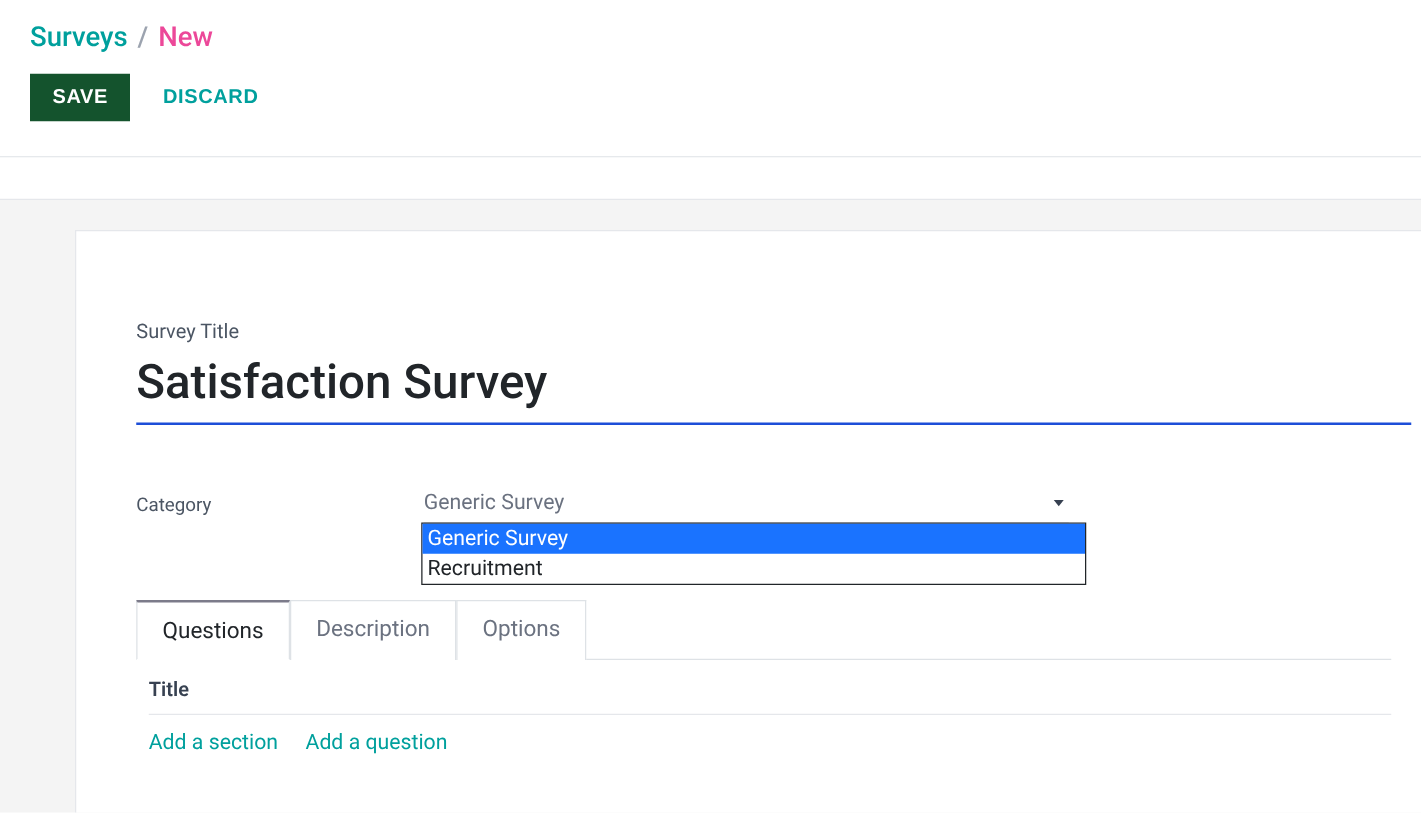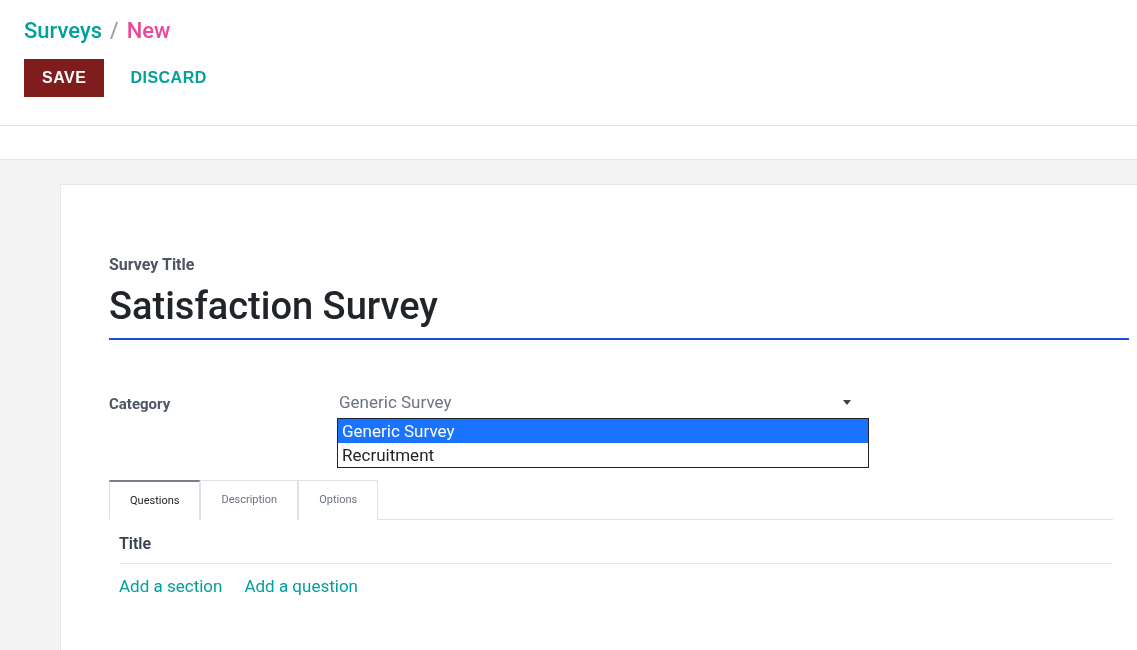--- a/index.html
+++ b/index.html
@@ -34,21 +34,21 @@
   .breadcrumb-current {
     color: #ec4899;
   }
   .action-row {
     display: flex;
     align-items: center;
     gap: 20px;
     margin-bottom: 18px;
   }
   .btn-primary {
-    background: #7f1d1d;
+    background: #14532d;
     color: #ffffff;
     border: none;
     padding: 10px 18px;
     font-size: 16px;
     font-weight: 600;
     letter-spacing: 0.5px;
     cursor: pointer;
   }
   .btn-secondary {
     background: none;
@@ -80,21 +80,21 @@
     background: #ffffff;
     border: 1px solid #e5e7eb;
     border-right: none;
     min-height: 480px;
     padding: 70px 24px 24px 48px;
     position: relative;
   }
 
   .field-label {
     font-size: 15px;
-    font-weight: 700;
+    font-weight: 400;
     color: #4b5563;
   }
 
   .survey-title-field {
     margin-bottom: 48px;
   }
   .survey-title-label {
     margin-bottom: 6px;
     font-size: 16px;
   }
@@ -165,21 +165,21 @@
     color: #ffffff;
   }
 
   .tabs {
     display: flex;
     border-bottom: 1px solid #dee2e6;
     margin-bottom: 0;
   }
   .tab {
     padding: 12px 20px;
-    font-size: 11px;
+    font-size: 18px;
     color: #6b7280;
     background: #ffffff;
     border: 1px solid #dee2e6;
     border-bottom: none;
     margin-right: 0;
     cursor: pointer;
     position: relative;
     top: 1px;
   }
   .tab.active {

